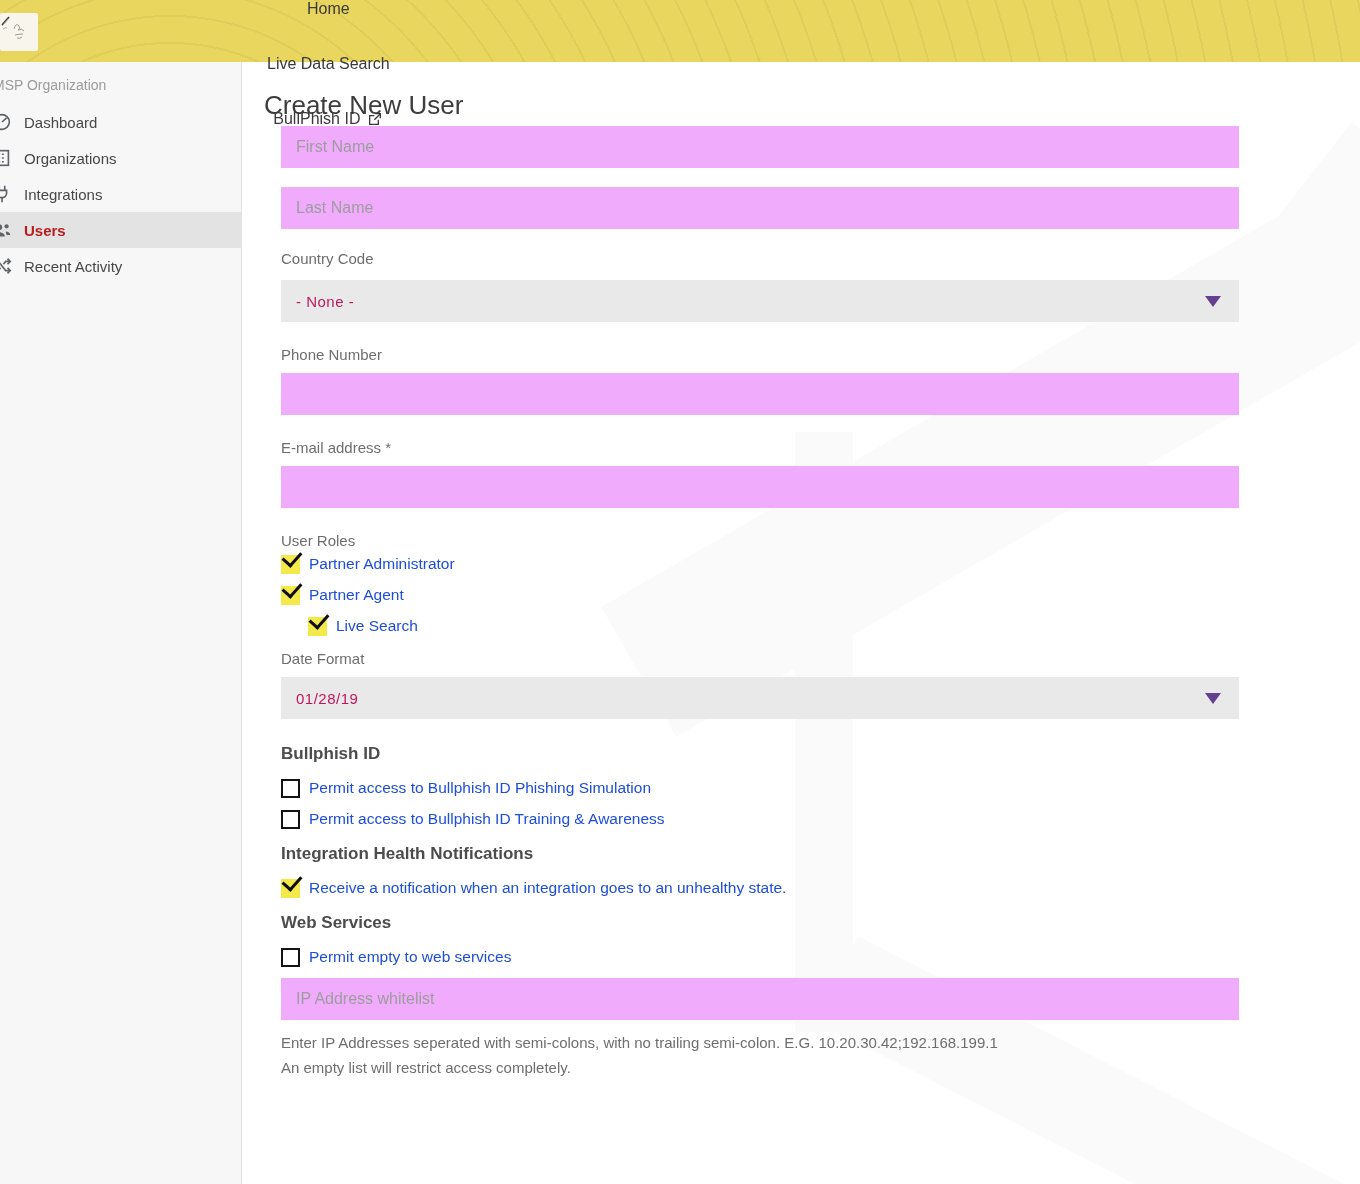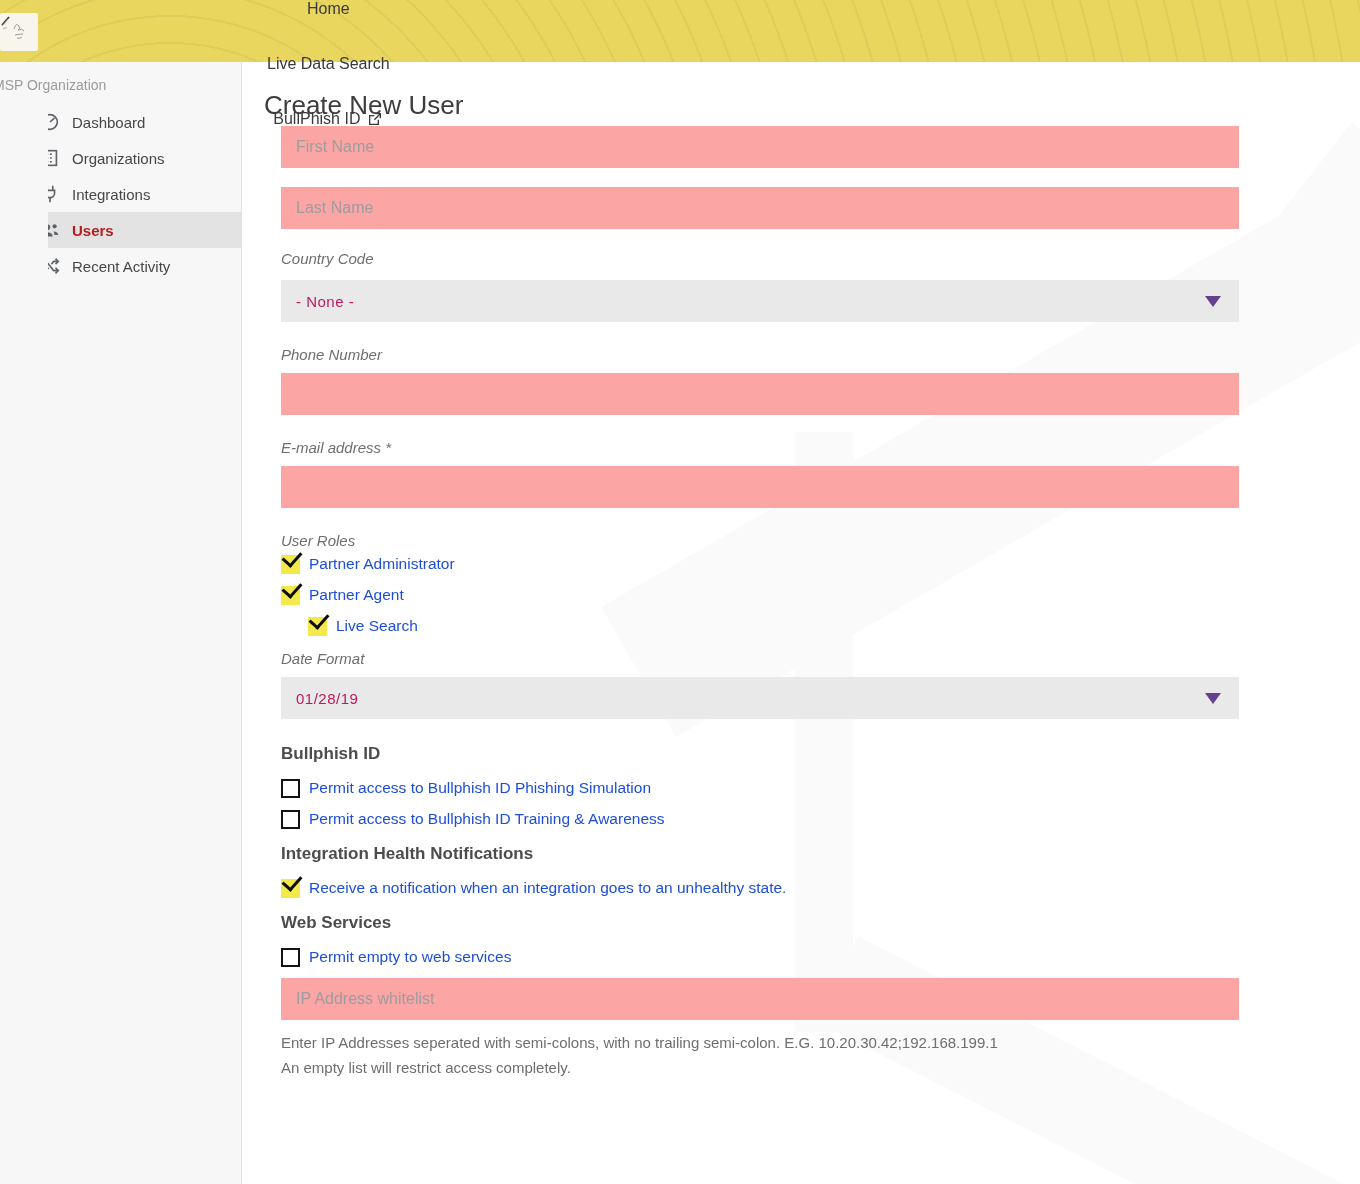--- a/index.html
+++ b/index.html
@@ -21,39 +21,39 @@
     align-items:center; gap:7px; white-space:nowrap; }
 
   
   .sidebar { position:absolute; left:0; top:62px; width:242px; height:1122px;
     background:#f7f7f7; border-right:1px solid #e2e2e2; z-index:4; }
   .org-label { margin-top:15px; height:20px; overflow:hidden; font-size:14px;
     color:#9c9c9c; white-space:nowrap; }
   .org-label span { display:inline-block; margin-left:-7px; }
   .side-list { margin-top:7px; }
   .side-item { height:36px; display:flex; align-items:center; cursor:pointer;
-    font-size:15px; color:#474747;margin-left:48px; }
+    font-size:15px; color:#474747; }
   .side-item.active { background:#e3e3e3; font-weight:bold; color:#b91c1c; }
   .icon-slot { width:16px; height:22px; overflow:hidden; margin-right:8px; flex:none; }
   .icon-slot svg { width:22px; height:22px; margin-left:-9px; display:block; }
 
   
   .main { position:absolute; left:243px; top:62px; width:1268px; height:1122px;
     background:#fff; overflow:hidden; }
   .wm { position:absolute; background:#fafafa; z-index:0; }
   .content { position:relative; z-index:1; width:996px; }
 
   .page-title { margin:26px 0 0 21px; font-size:26px; line-height:34px; color:#3d3d3d; }
 
   .form-col { margin-left:38px; width:958px; }
-  .tf { display:block; width:958px; height:42px; background:#fca5a5; border:none;
+  .tf { display:block; width:958px; height:42px; background:#f0abfc; border:none;
     outline:none; padding:0 15px; font-size:16px; color:#3f3f3f;
     font-family:"Liberation Sans", sans-serif; }
   .tf::placeholder { color:#9d9d9d; opacity:1; }
-  .f-label { font-size:15px; line-height:20px; color:#6e6e6e;font-style:italic; }
+  .f-label { font-size:15px; line-height:20px; color:#6e6e6e; }
 
   .select { position:relative; width:958px; height:42px; background:#e9e9e9; cursor:pointer; }
   .select-value { position:absolute; left:15px; top:50%; transform:translateY(-50%);
     font-size:15px; color:#be185d; letter-spacing:0.5px; }
   .caret { position:absolute; right:18px; top:16px; width:0; height:0;
     border-left:8px solid transparent; border-right:8px solid transparent;
     border-top:11px solid #64418f; }
 
   .cb-row { display:flex; align-items:center; height:20px; margin-bottom:11px; cursor:pointer; }
   .cb-row.indent { margin-left:20px;padding-left:7px; }

